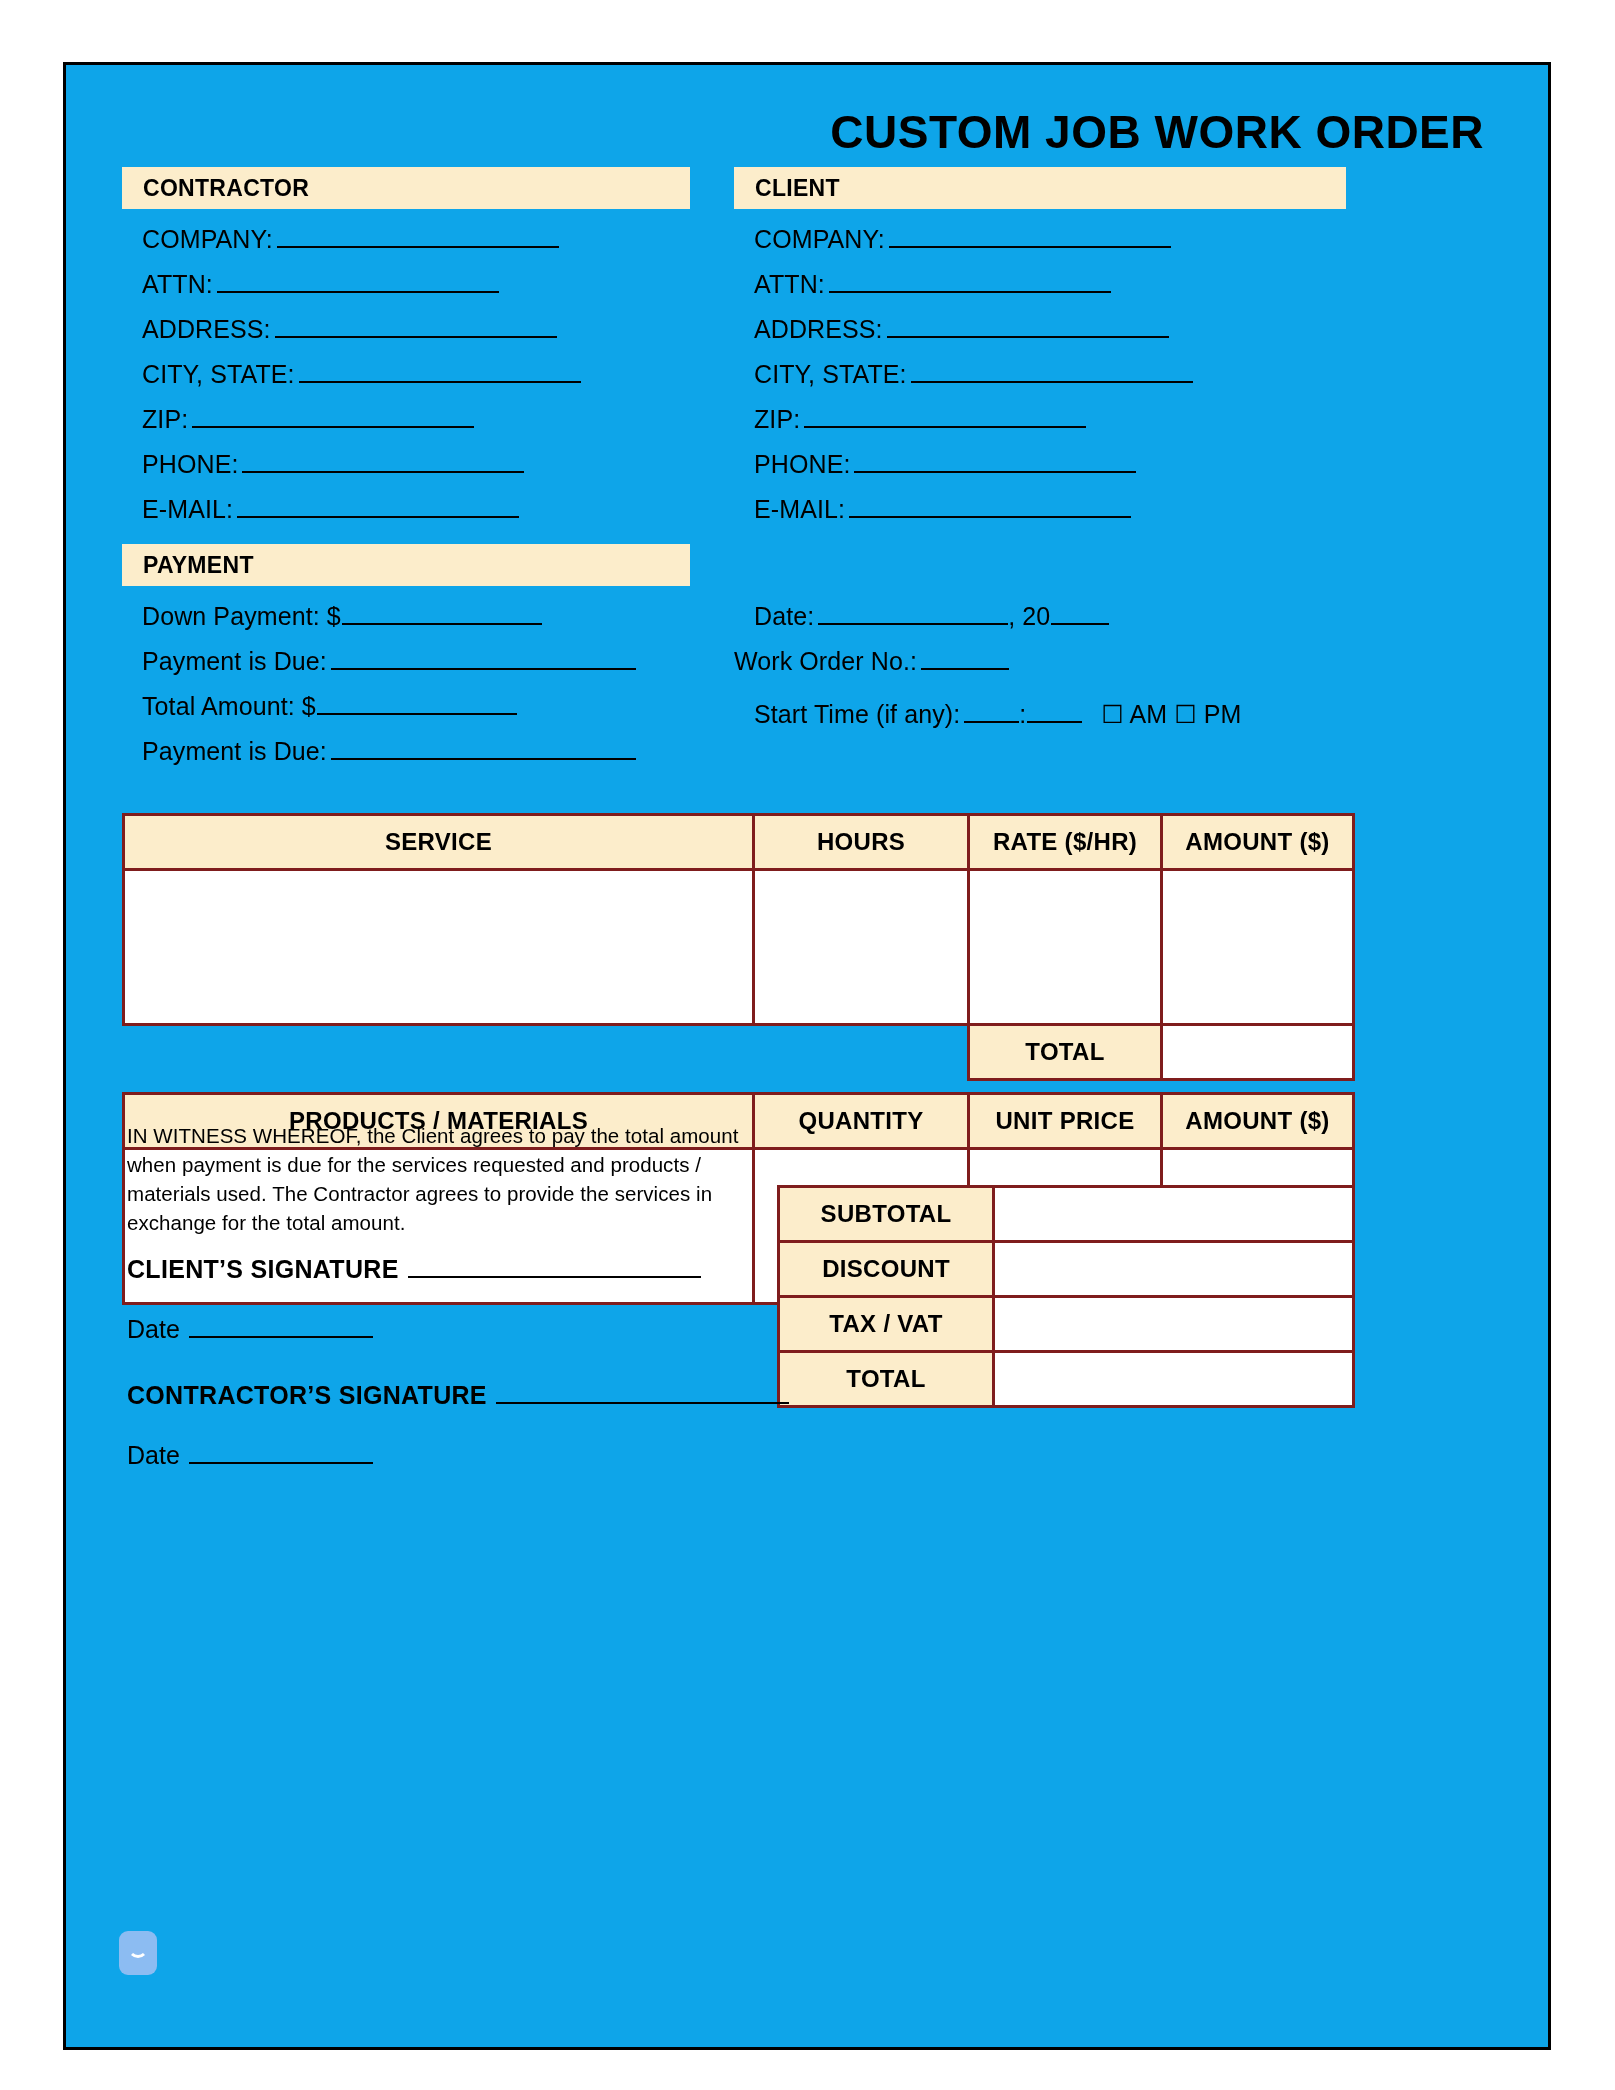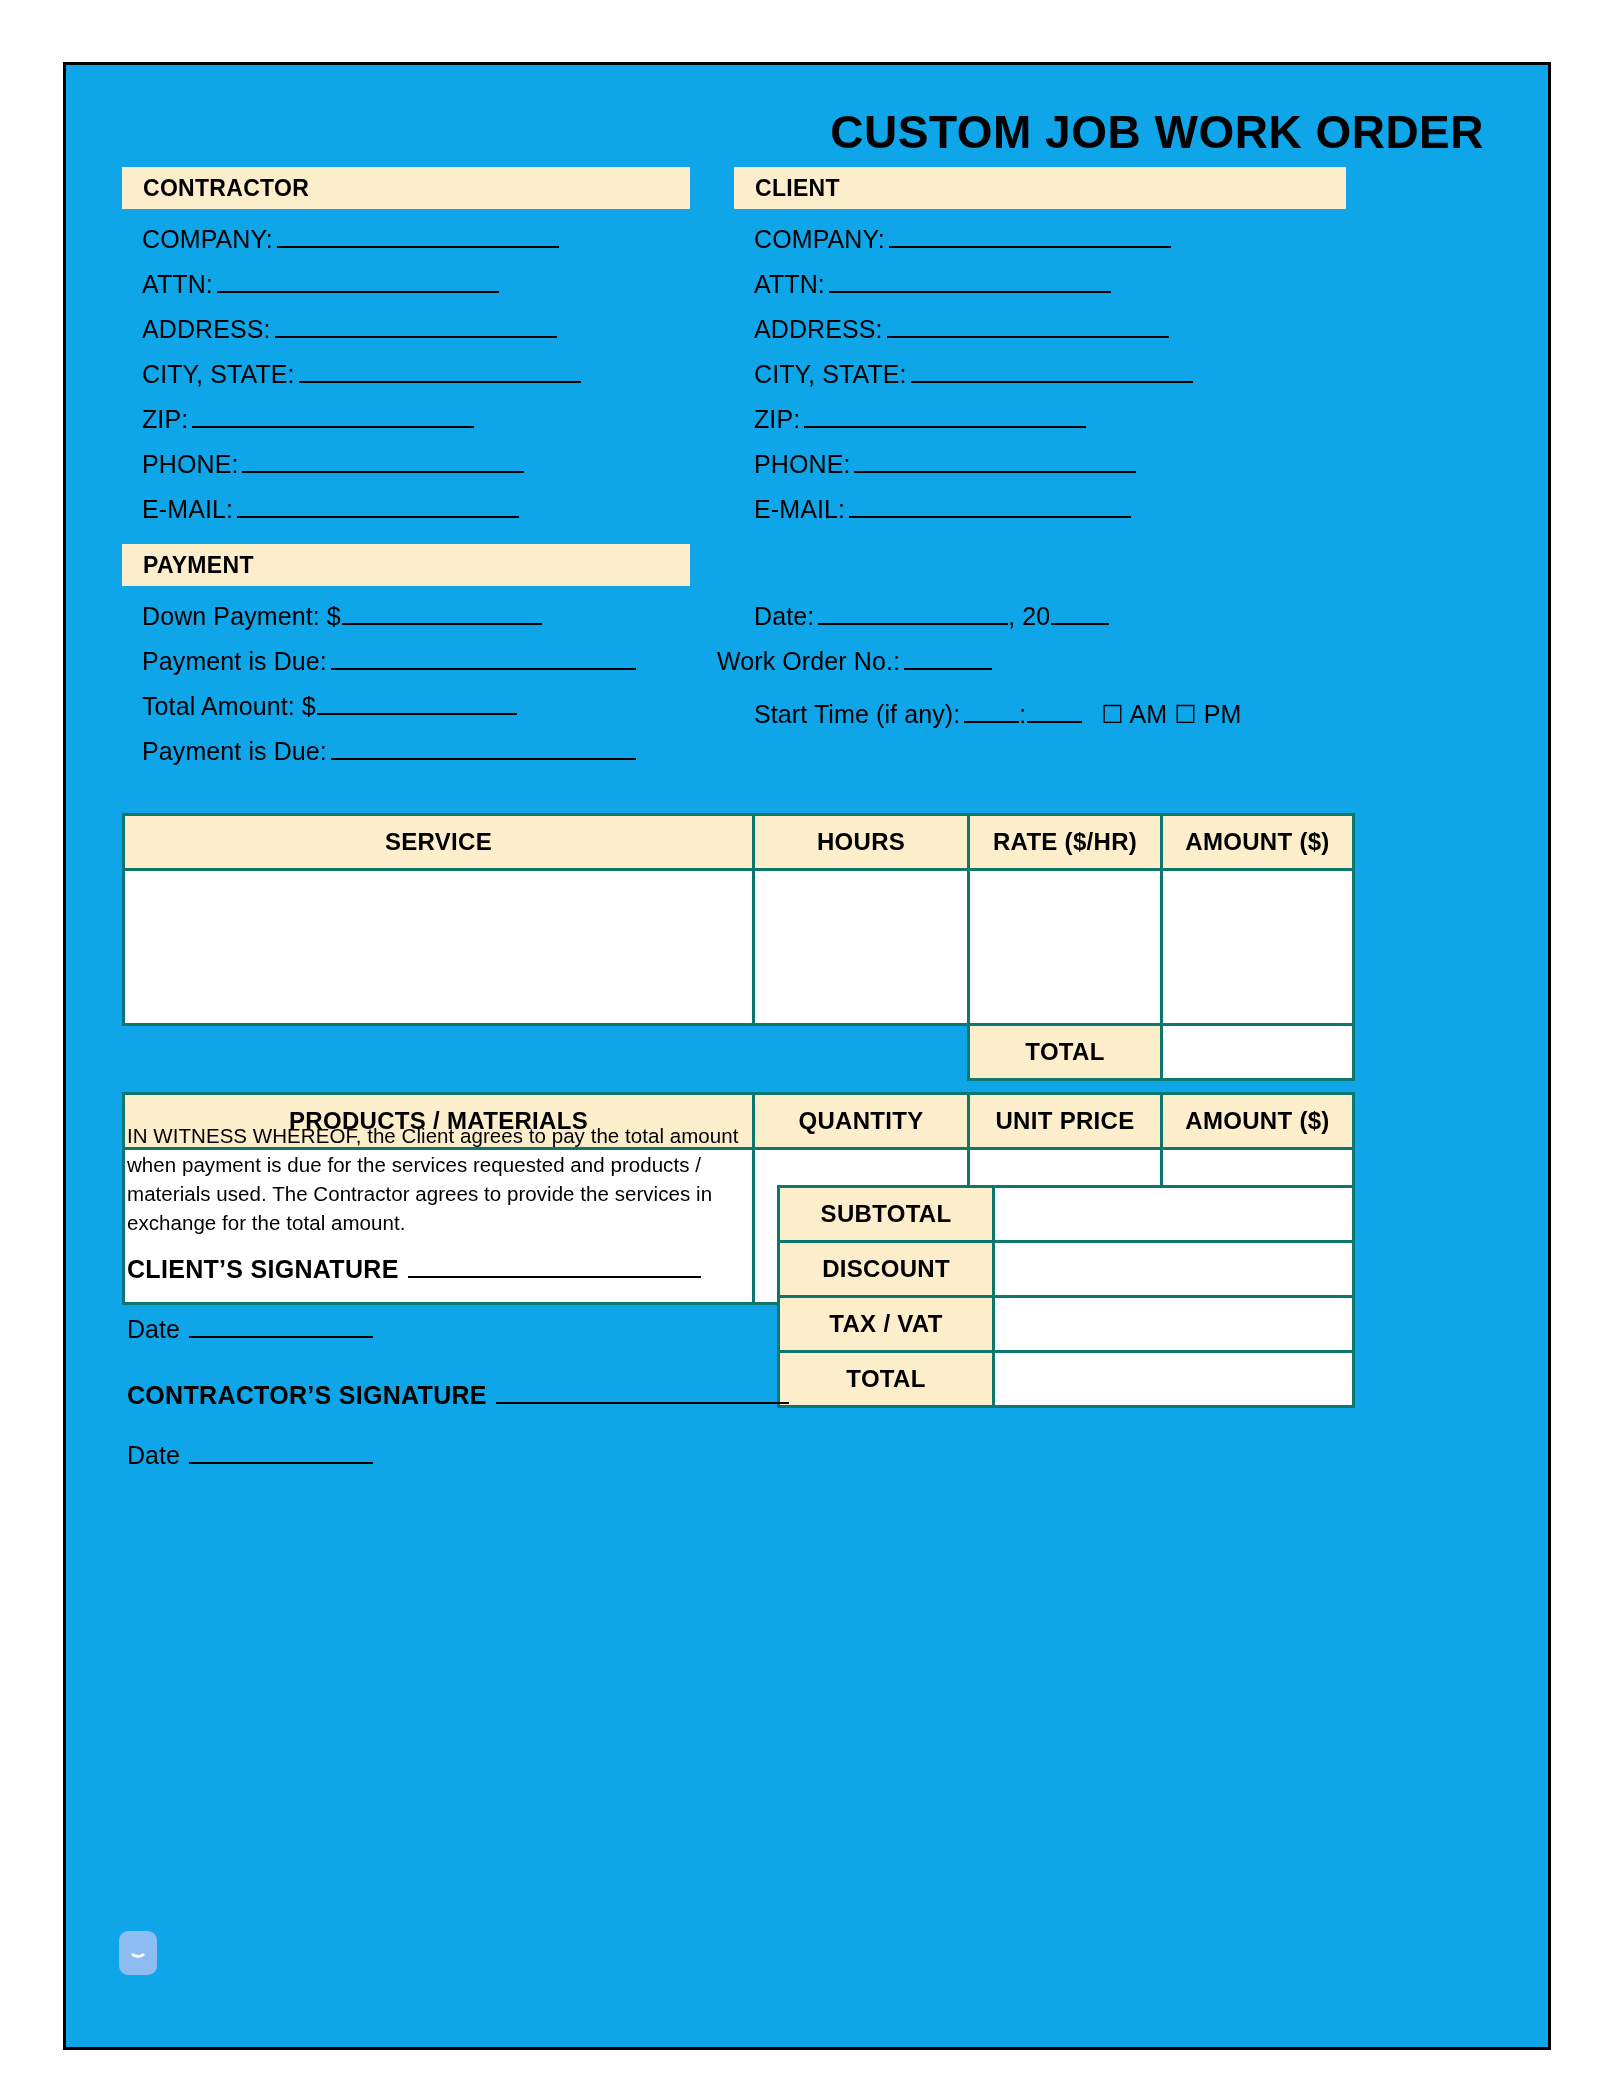--- a/index.html
+++ b/index.html
@@ -75,21 +75,21 @@
   }
   .rule.tight { margin-left: 1px; }
 
   
   table.grid {
     position: absolute;
     border-collapse: collapse;
     table-layout: fixed;
   }
   table.grid td, table.grid th {
-    border: 3px solid #0f766e;
+    border: 3px solid #7f1d1d;
     padding: 0;
     margin: 0;
     font-size: 24px;
     font-weight: bold;
     text-align: center;
     letter-spacing: 0.3px;
   }
   table.grid th {
     background: #FCEDCB;
     height: 52px;
@@ -227,21 +227,21 @@
       <span class="lbl">Total Amount: $</span><span class="rule tight" style="width:200px;"></span>
     </div>
     <div class="fieldrow" style="left:76px; top:672px;">
       <span class="lbl">Payment is Due:</span><span class="rule" style="width:305px;"></span>
     </div>
 
 
     <div class="fieldrow" style="left:688px; top:537px;">
       <span class="lbl">Date:</span><span class="rule" style="width:190px;"></span><span>, 20</span><span class="rule tight" style="width:58px;"></span>
     </div>
-    <div class="fieldrow" style="left:651px; top:582px;">
+    <div class="fieldrow" style="left:668px; top:582px;">
       <span class="lbl">Work Order No.:</span><span class="rule" style="width:88px;"></span>
     </div>
     <div class="fieldrow" style="left:688px; top:627px;margin-top:8px;">
       <span class="lbl">Start Time (if any):</span><span class="rule" style="width:55px;"></span><span>:</span><span class="rule tight" style="width:55px;"></span>
       <span class="cbx" style="margin-left:12px;">☐</span>
       <span>AM</span>
       <span class="cbx">☐</span>
       <span>PM</span>
     </div>
 

